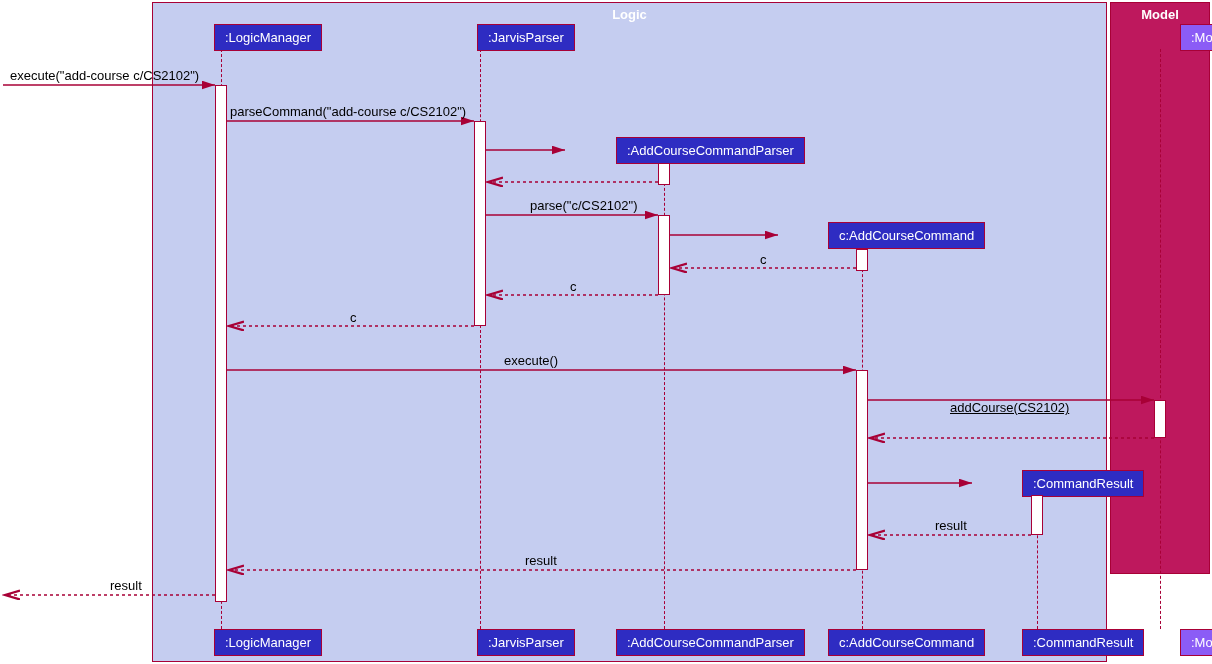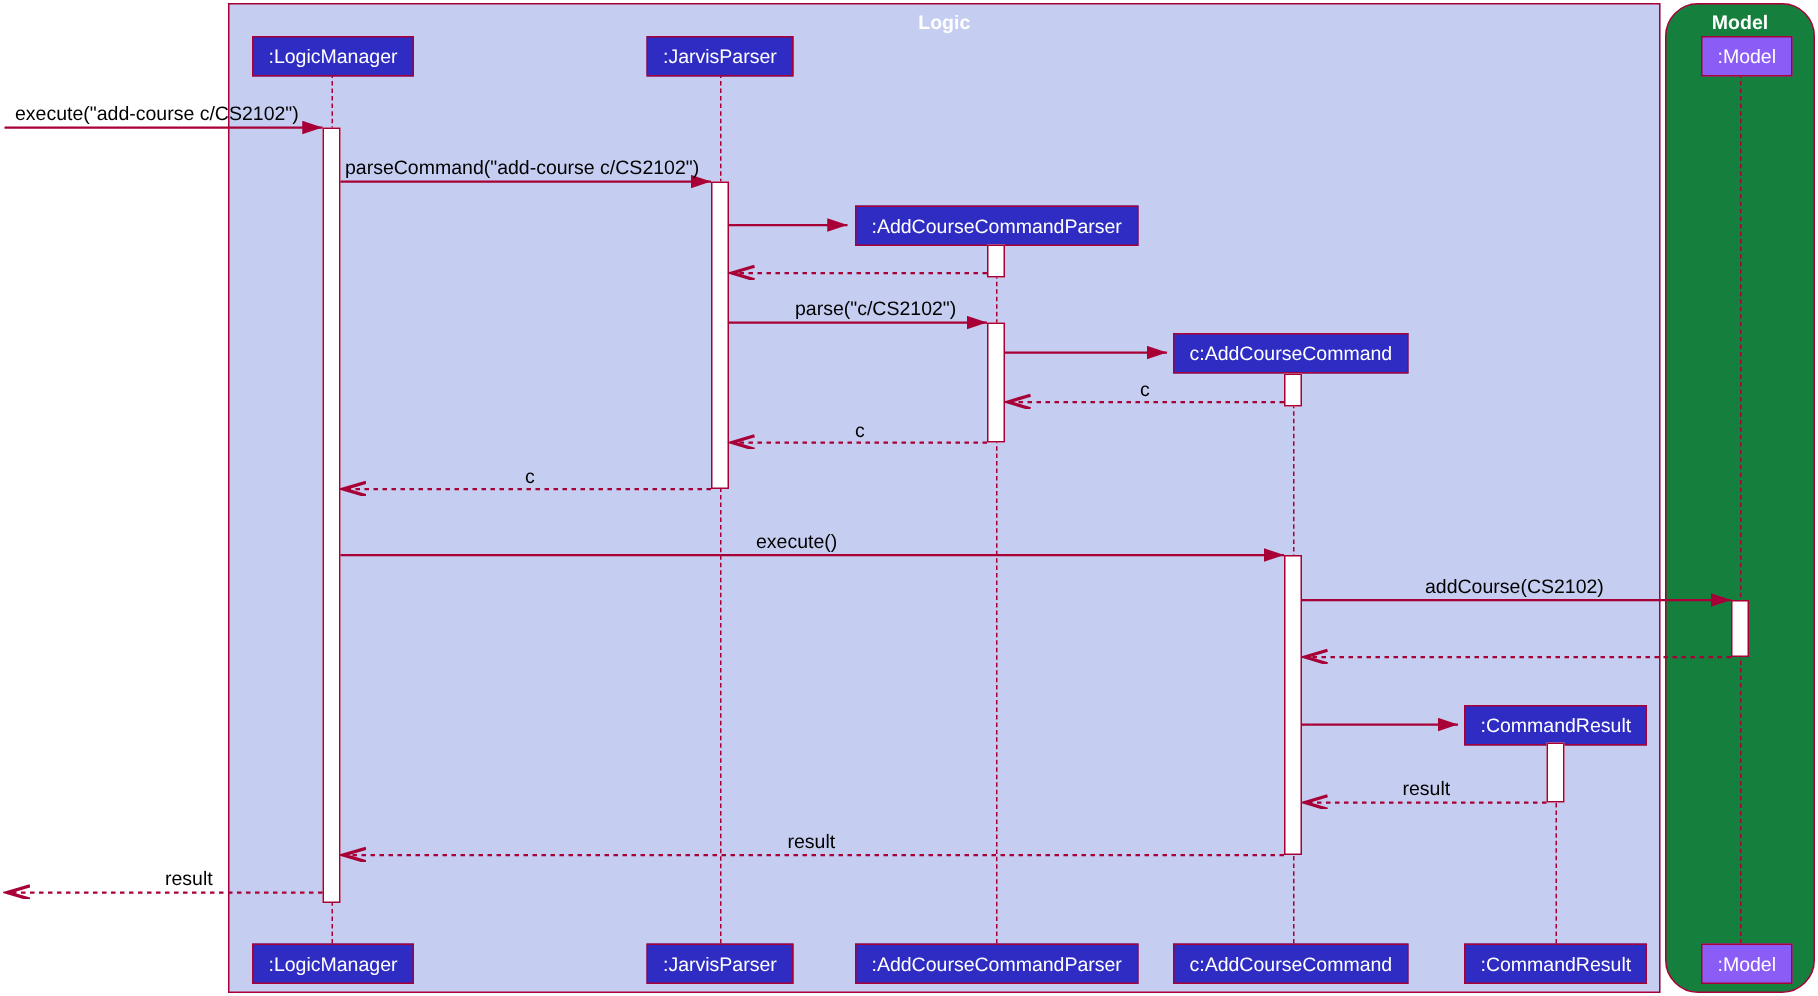--- a/index.html
+++ b/index.html
@@ -28,35 +28,35 @@
     color: #fff;
   }
   .frame-logic {
     background: #c5cdf0;
     left: 152px;
     top: 2px;
     width: 955px;
     height: 660px;
   }
   .frame-model {
-    background: #15803d;
+    background: #be185d;
     left: 1110px;
     top: 2px;
     width: 100px;
-    height: 660px;
-    border-radius: 22px;
+    height: 572px;
   }
   .participant {
     position: absolute;
     background: #2e2cc2;
     color: #fff;
     border: 1.5px solid #a80036;
     padding: 5px 10px;
     text-align: center;
     white-space: nowrap;
+    margin-left: 46px;
   }
   .participant.model-p {
     background: #8b5cf6;
   }
   .lifeline {
     position: absolute;
     border-left: 1.8px dashed #a80036;
     width: 0;
   }
   .activation {
@@ -163,16 +163,16 @@
   <line x1="215" y1="595" x2="5" y2="595" stroke="#a80036" stroke-width="1.5" stroke-dasharray="3,3" marker-end="url(#openArrow)"></line>
 </svg>
 
 <div class="msg-label" style="left:10px; top:68px;">execute("add-course c/CS2102")</div>
 <div class="msg-label" style="left:230px; top:104px;">parseCommand("add-course c/CS2102")</div>
 <div class="msg-label" style="left:530px; top:198px;">parse("c/CS2102")</div>
 <div class="msg-label" style="left:760px; top:252px;">c</div>
 <div class="msg-label" style="left:570px; top:279px;">c</div>
 <div class="msg-label" style="left:350px; top:310px;">c</div>
 <div class="msg-label" style="left:504px; top:353px;">execute()</div>
-<div class="msg-label" style="left:950px; top:383px;">addCourse(CS2102)</div>
+<div class="msg-label" style="left:950px; top:400px;text-decoration:underline;">addCourse(CS2102)</div>
 <div class="msg-label" style="left:935px; top:518px;">result</div>
 <div class="msg-label" style="left:525px; top:553px;">result</div>
 <div class="msg-label" style="left:110px; top:578px;">result</div>
 
 </body></html>

